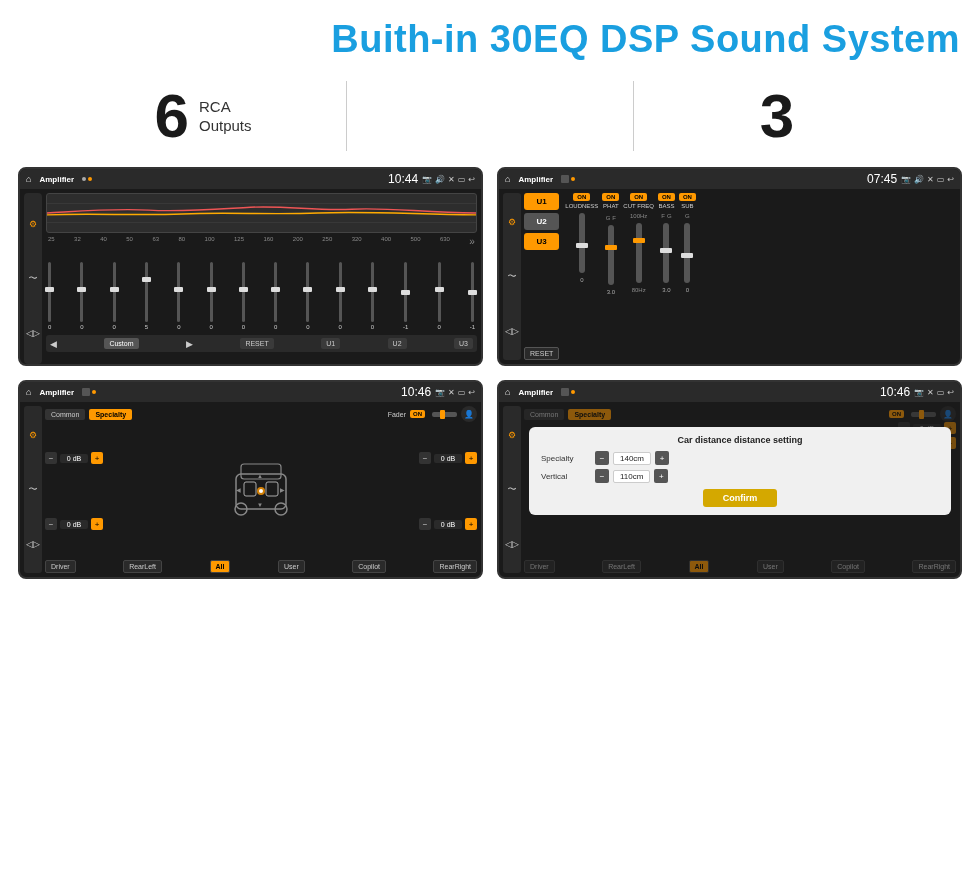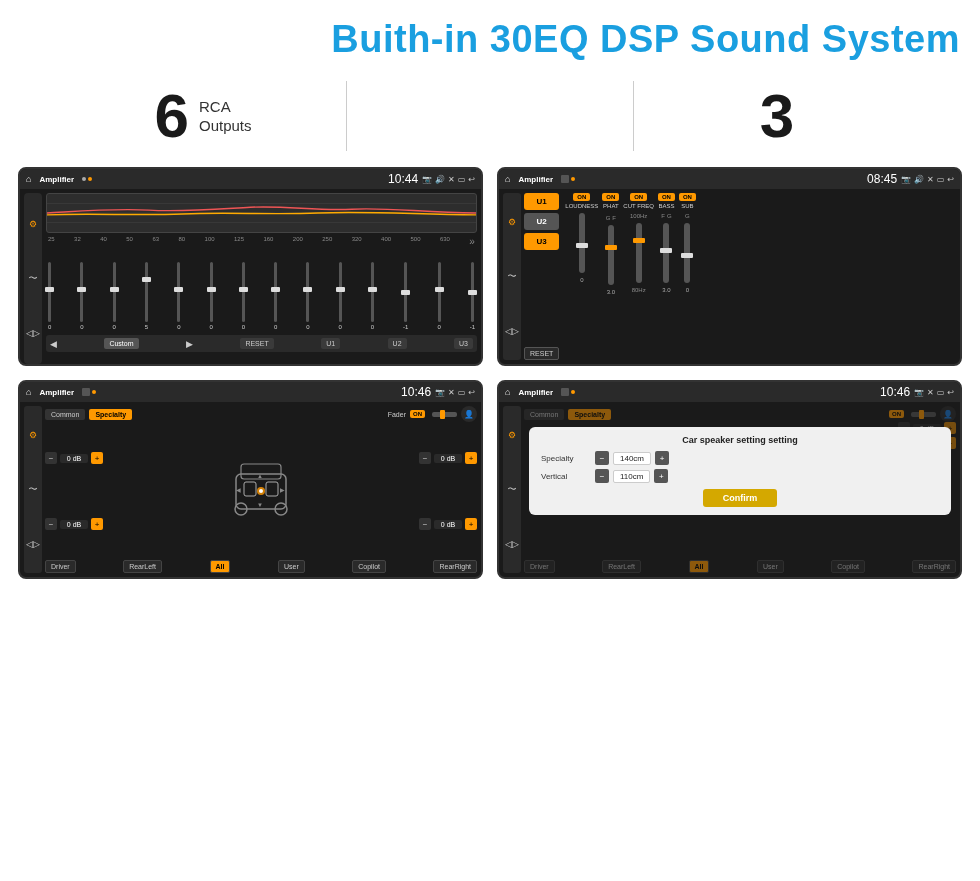--- a/index.html
+++ b/index.html
@@ -450,21 +450,21 @@
 
   <div class="screen-card">
     <div class="status-bar">
       <span class="home-icon">⌂</span>
       <span class="app-name">Amplifier</span>
       <div class="dots">
         <div class="dot" style="background:#555; width:8px; height:8px; border-radius:1px;"></div>
         <div class="dot orange"></div>
       </div>
       <div class="spacer"></div>
-      <span class="time">08:45</span>
+      <span class="time">07:45</span>
       <div class="icons">
         <span>📷</span>
         <span>🔊</span>
         <span>✕</span>
         <span>▭</span>
         <span>↩</span>
       </div>
     </div>
     <div style="display:flex; gap:3px; padding:4px 4px; height:175px;">
 
@@ -670,21 +670,21 @@
           <div style="flex:1"></div>
           <span class="fader-on">ON</span>
           <div class="fader-slider">
             <div class="fader-thumb"></div>
           </div>
           <div class="person-icon">👤</div>
         </div>
 
         <div style="position:absolute;top:16px;left:0;right:0;z-index:10;">
           <div class="dialog-box">
-            <div class="dialog-title">Car speaker setting setting</div>
+            <div class="dialog-title">Car distance distance setting</div>
             <div class="dialog-row">
               <span class="dialog-row-label">Specialty</span>
               <div class="d-minus">−</div>
               <div class="d-val">140cm</div>
               <div class="d-plus">+</div>
             </div>
             <div class="dialog-row">
               <span class="dialog-row-label">Vertical</span>
               <div class="d-minus">−</div>
               <div class="d-val">110cm</div>

